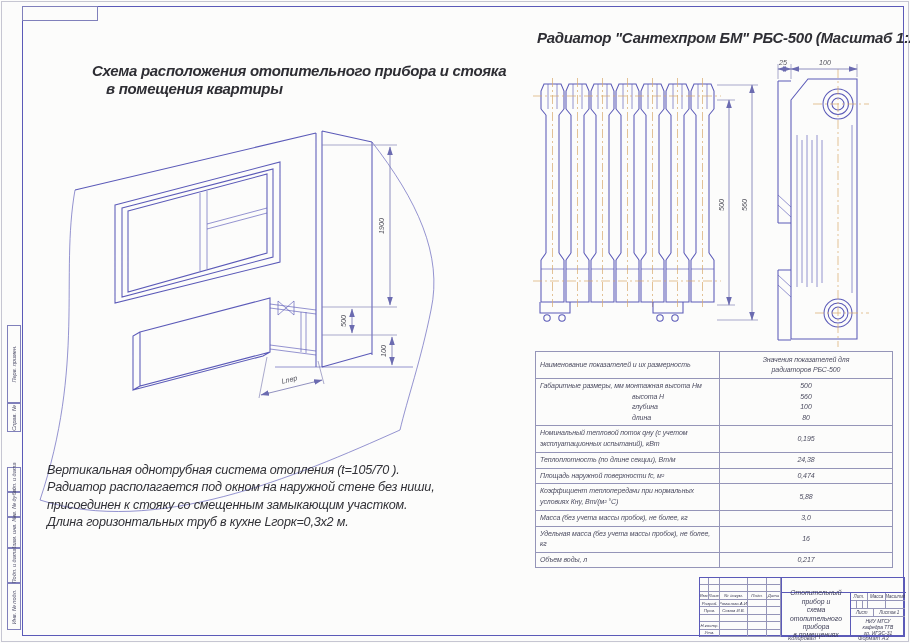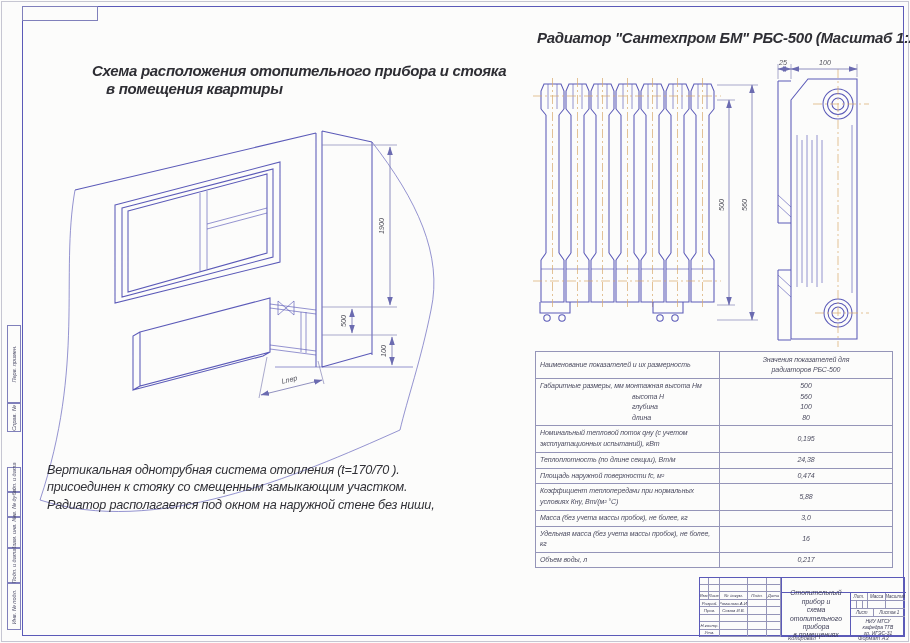--- a/index.html
+++ b/index.html
@@ -272,23 +272,24 @@
             <div>Объем воды, л</div>
           </div>
           <div class="vc">
             <div>0,217</div>
           </div>
         </div>
       </div>
   </div>
 
   <div class="notes" id="notes">
-      <div>Вертикальная однотрубная система отопления (t=170/70 ).</div>
+      <div>Вертикальная однотрубная система отопления (t=105/70 ).</div>
+      <div>Радиатор располагается под окном на наружной стене без ниши,</div>
       <div>присоединен к стояку со смещенным замыкающим участком.</div>
-      <div>Радиатор располагается под окном на наружной стене без ниши,</div>
+      <div>Длина горизонтальных труб в кухне Lгорк=0,3х2 м.</div>
     </div>
 
   <div id="margin-cells">
       <div class="mcell" style="top: 325px; height: 78px;">
         <span>Перв. примен.</span>
       </div>
       <div class="mcell" style="top: 403px; height: 29px;">
         <span>Справ. №</span>
       </div>
       <div class="mcell" style="top: 467px; height: 25px;">

